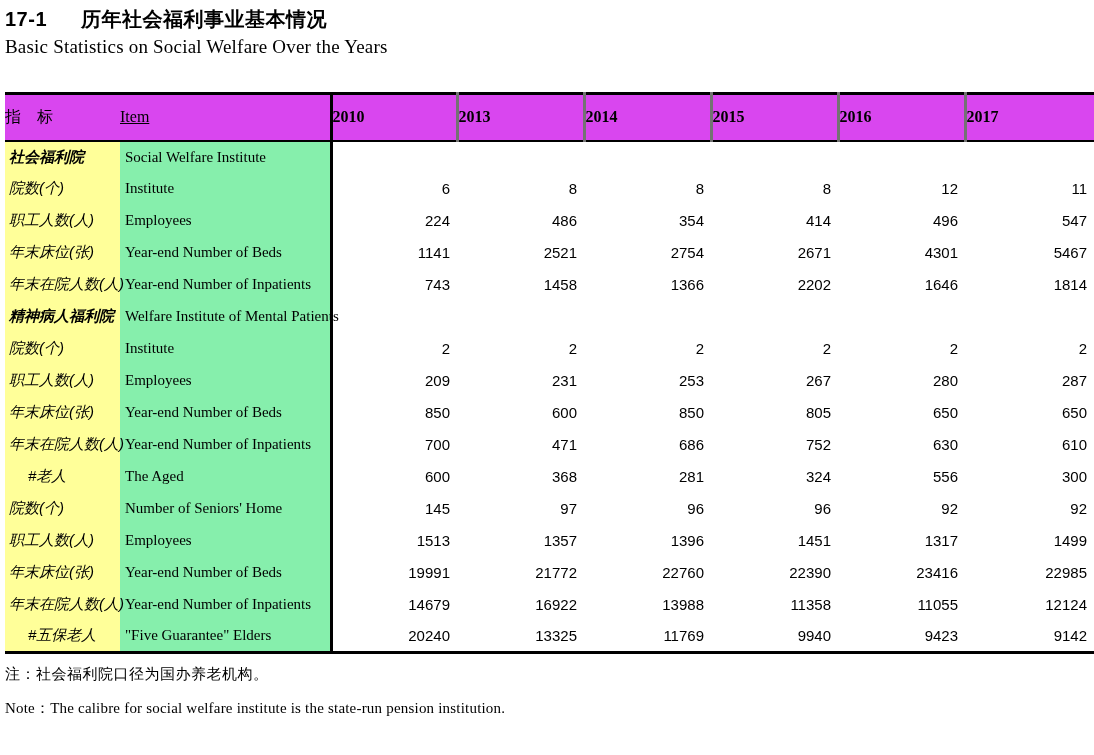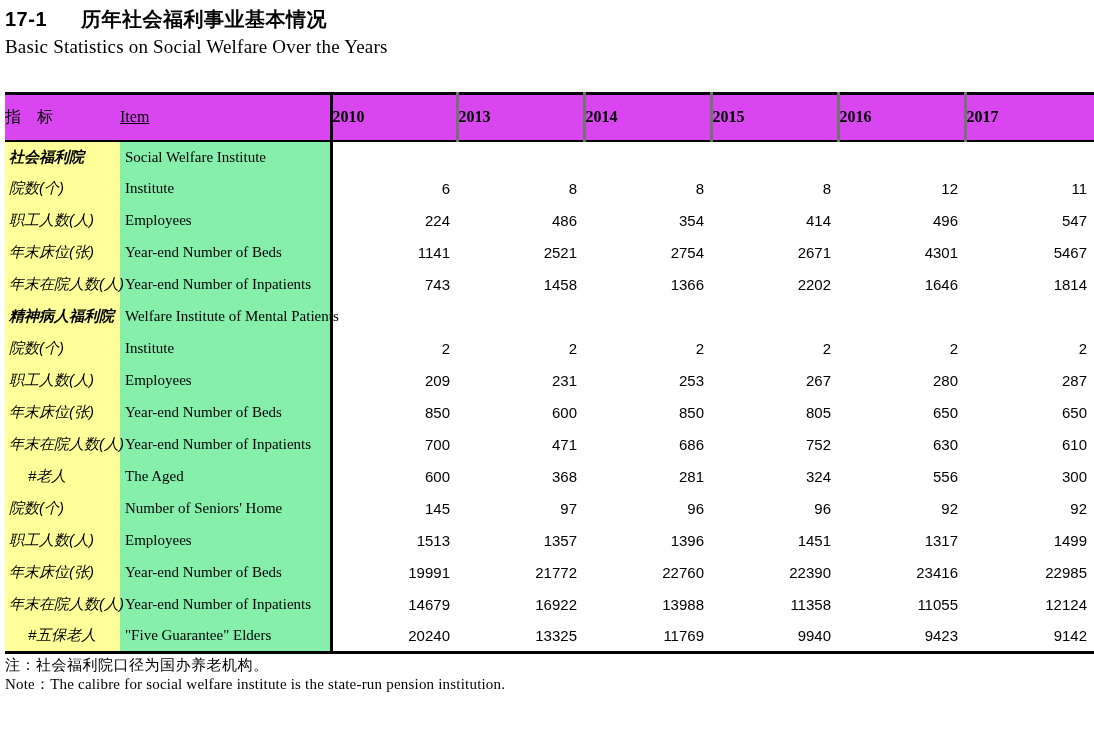--- a/index.html
+++ b/index.html
@@ -44,22 +44,22 @@
   tbody td { height: 32px; vertical-align: middle; padding: 0; font-size: 15px; }
   tbody td.c-zh { background: #FFFF99; padding-left: 4px; white-space: nowrap; font-style: italic; }
   tbody td.c-en { background: #86efac; padding-left: 5px;
                   font-family: "Liberation Serif", "DejaVu Serif", serif; white-space: nowrap; }
   tbody td.c-val { text-align: right; padding-right: 7px;
                    font-family: "Liberation Sans", "DejaVu Sans", sans-serif; }
   tbody tr.group td.c-zh { font-weight: bold; }
   tbody tr.indent td.c-zh { padding-left: 23px; }
 
   
-  .note-zh { margin-top: 2px; font-size: 15px; letter-spacing: 0.5px; }
-  .note-en { font-size: 15px;
+  .note-zh { margin-top: 11px; font-size: 15px; letter-spacing: 0.5px; }
+  .note-en { margin-top: 15px; font-size: 15px;
              font-family: "Liberation Serif", "DejaVu Serif", serif; letter-spacing: 0.2px; }
 </style>
 </head>
 <body>
 
 <div class="page">
 
   <div class="title-line">
     <span class="title-no">17-1</span><span>历年社会福利事业基本情况</span>
   </div>

